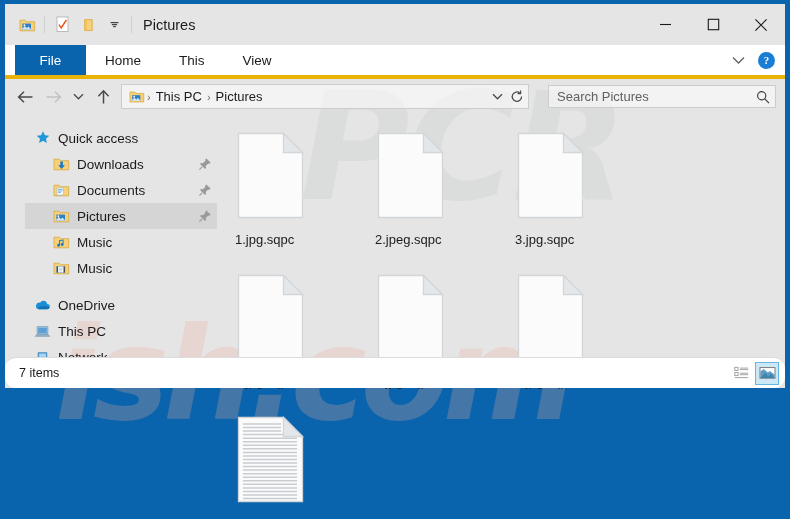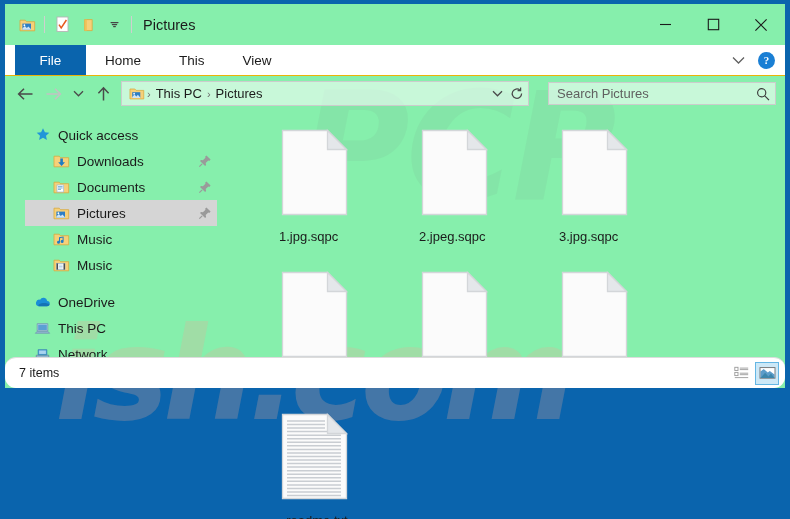--- a/index.html
+++ b/index.html
@@ -15,21 +15,21 @@
   }
   #window {
     position: absolute;
     left: 0; top: 0;
     width: 790px;
     height: 395px;
     box-sizing: border-box;
     border: 5px solid #0a64ad;
     border-top-width: 4px;
     border-bottom-width: 7px;
-    background: #86efac;
+    background: #e5e5e5;
     display: flex;
     flex-direction: column;
   }
   
   #watermark {
     position: absolute;
     left: 0; top: 0;
     width: 790px;
     height: 519px;
     pointer-events: none;
@@ -94,21 +94,21 @@
     display: flex; align-items: center; justify-content: center;
   }
   .wc svg { display: block; }
 
   
   #ribbon {
     height: 30px;
     display: flex;
     align-items: stretch;
     flex: none;
-    border-bottom: 1px solid #eab308;
+    border-bottom: 4px solid #eab308;
     position: relative;
     z-index: 70;
     background: #fff;
   }
   .tab {
     display: flex; align-items: center; justify-content: center;
     font-size: 13.5px;
     color: #1b1b1b;
     padding: 0 19px;
     white-space: nowrap;
@@ -209,21 +209,20 @@
   }
   #search-input::placeholder { color: #606060; opacity: 1; }
 
   
   #body {
     flex: 1;
     display: flex;
     min-height: 0;
     position: relative;
     z-index: 70;
-    gap: 44px;
   }
   #nav {
     width: 212px;
     flex: none;
     padding-top: 11px;
     box-sizing: border-box;
     overflow: hidden;
   }
   .nav-item {
     height: 26px;

